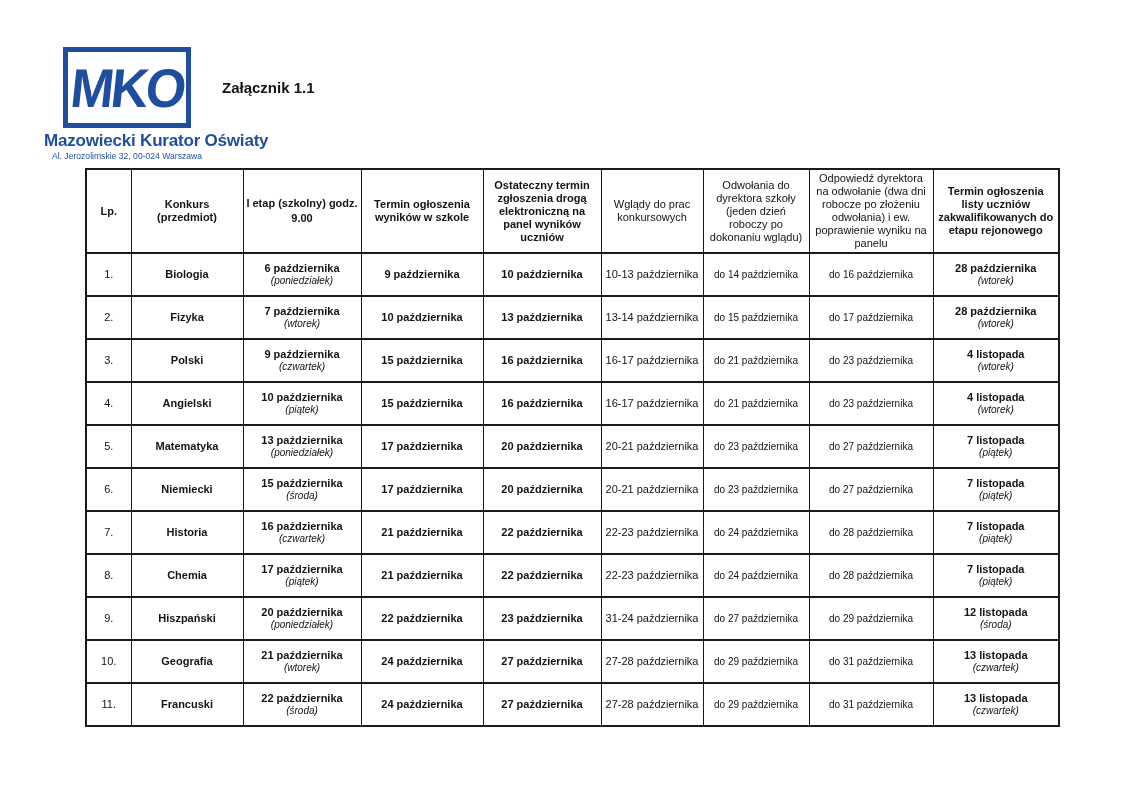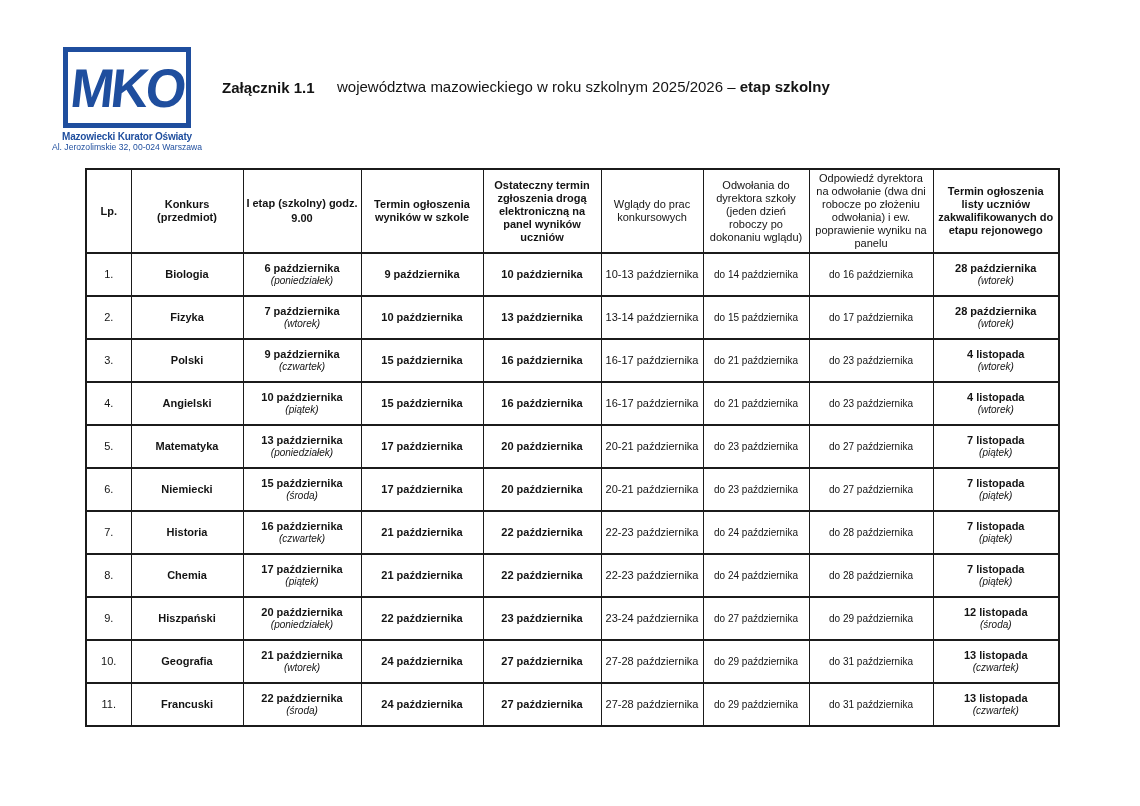--- a/index.html
+++ b/index.html
@@ -39,21 +39,21 @@
   .logo-text {
     font-size: 52px;
     font-weight: bold;
     letter-spacing: -3px;
     color: #1f4e9e;
     transform: skewX(-6deg) scaleY(1.05);
     line-height: 1;
   }
   .logo-org {
     margin-top: 3px;
-    font-size: 10px;
+    font-size: 17px;
     font-weight: bold;
     color: #1f4e9e;
     white-space: nowrap;
     letter-spacing: -0.2px;
   }
   .logo-address {
     font-size: 8.6px;
     font-weight: normal;
     color: #1f4e9e;
     white-space: nowrap;
@@ -129,21 +129,20 @@
     <div class="logo-box">
       <span class="logo-text">MKO</span>
     </div>
     <div class="logo-org">Mazowiecki Kurator Oświaty</div>
     <div class="logo-address">Al. Jerozolimskie 32, 00-024 Warszawa</div>
   </div>
 
   <div class="title-block">
     <span class="attachment-label">Załącznik 1.1</span>
     <div class="title-lines">
-      <div class="title-line"><span>województwa mazowieckiego w roku szkolnym 2025/2026 – </span><b>etap szkolny</b></div>
     </div>
   </div>
 
   <table class="schedule">
     <colgroup>
       <col style="width:45px">
         <col style="width:112px">
         <col style="width:118px">
       <col style="width:122px">
         <col style="width:118px">
@@ -312,21 +311,21 @@
 
     <tr>
       <td>9.</td>
       <td class="bold">Hiszpański</td>
       <td class="two-line">
         <span class="bold">20 października</span>
         <span class="weekday">(poniedziałek)</span>
       </td>
       <td class="bold">22 października</td>
       <td class="bold">23 października</td>
-      <td>23-24 października</td>
+      <td>31-24 października</td>
       <td class="nowrap">do 27 października</td>
       <td class="nowrap">do 29 października</td>
       <td class="two-line">
         <span class="bold">12 listopada</span>
         <span class="weekday">(środa)</span>
       </td>
     </tr>
 
     <tr>
       <td>10.</td>

